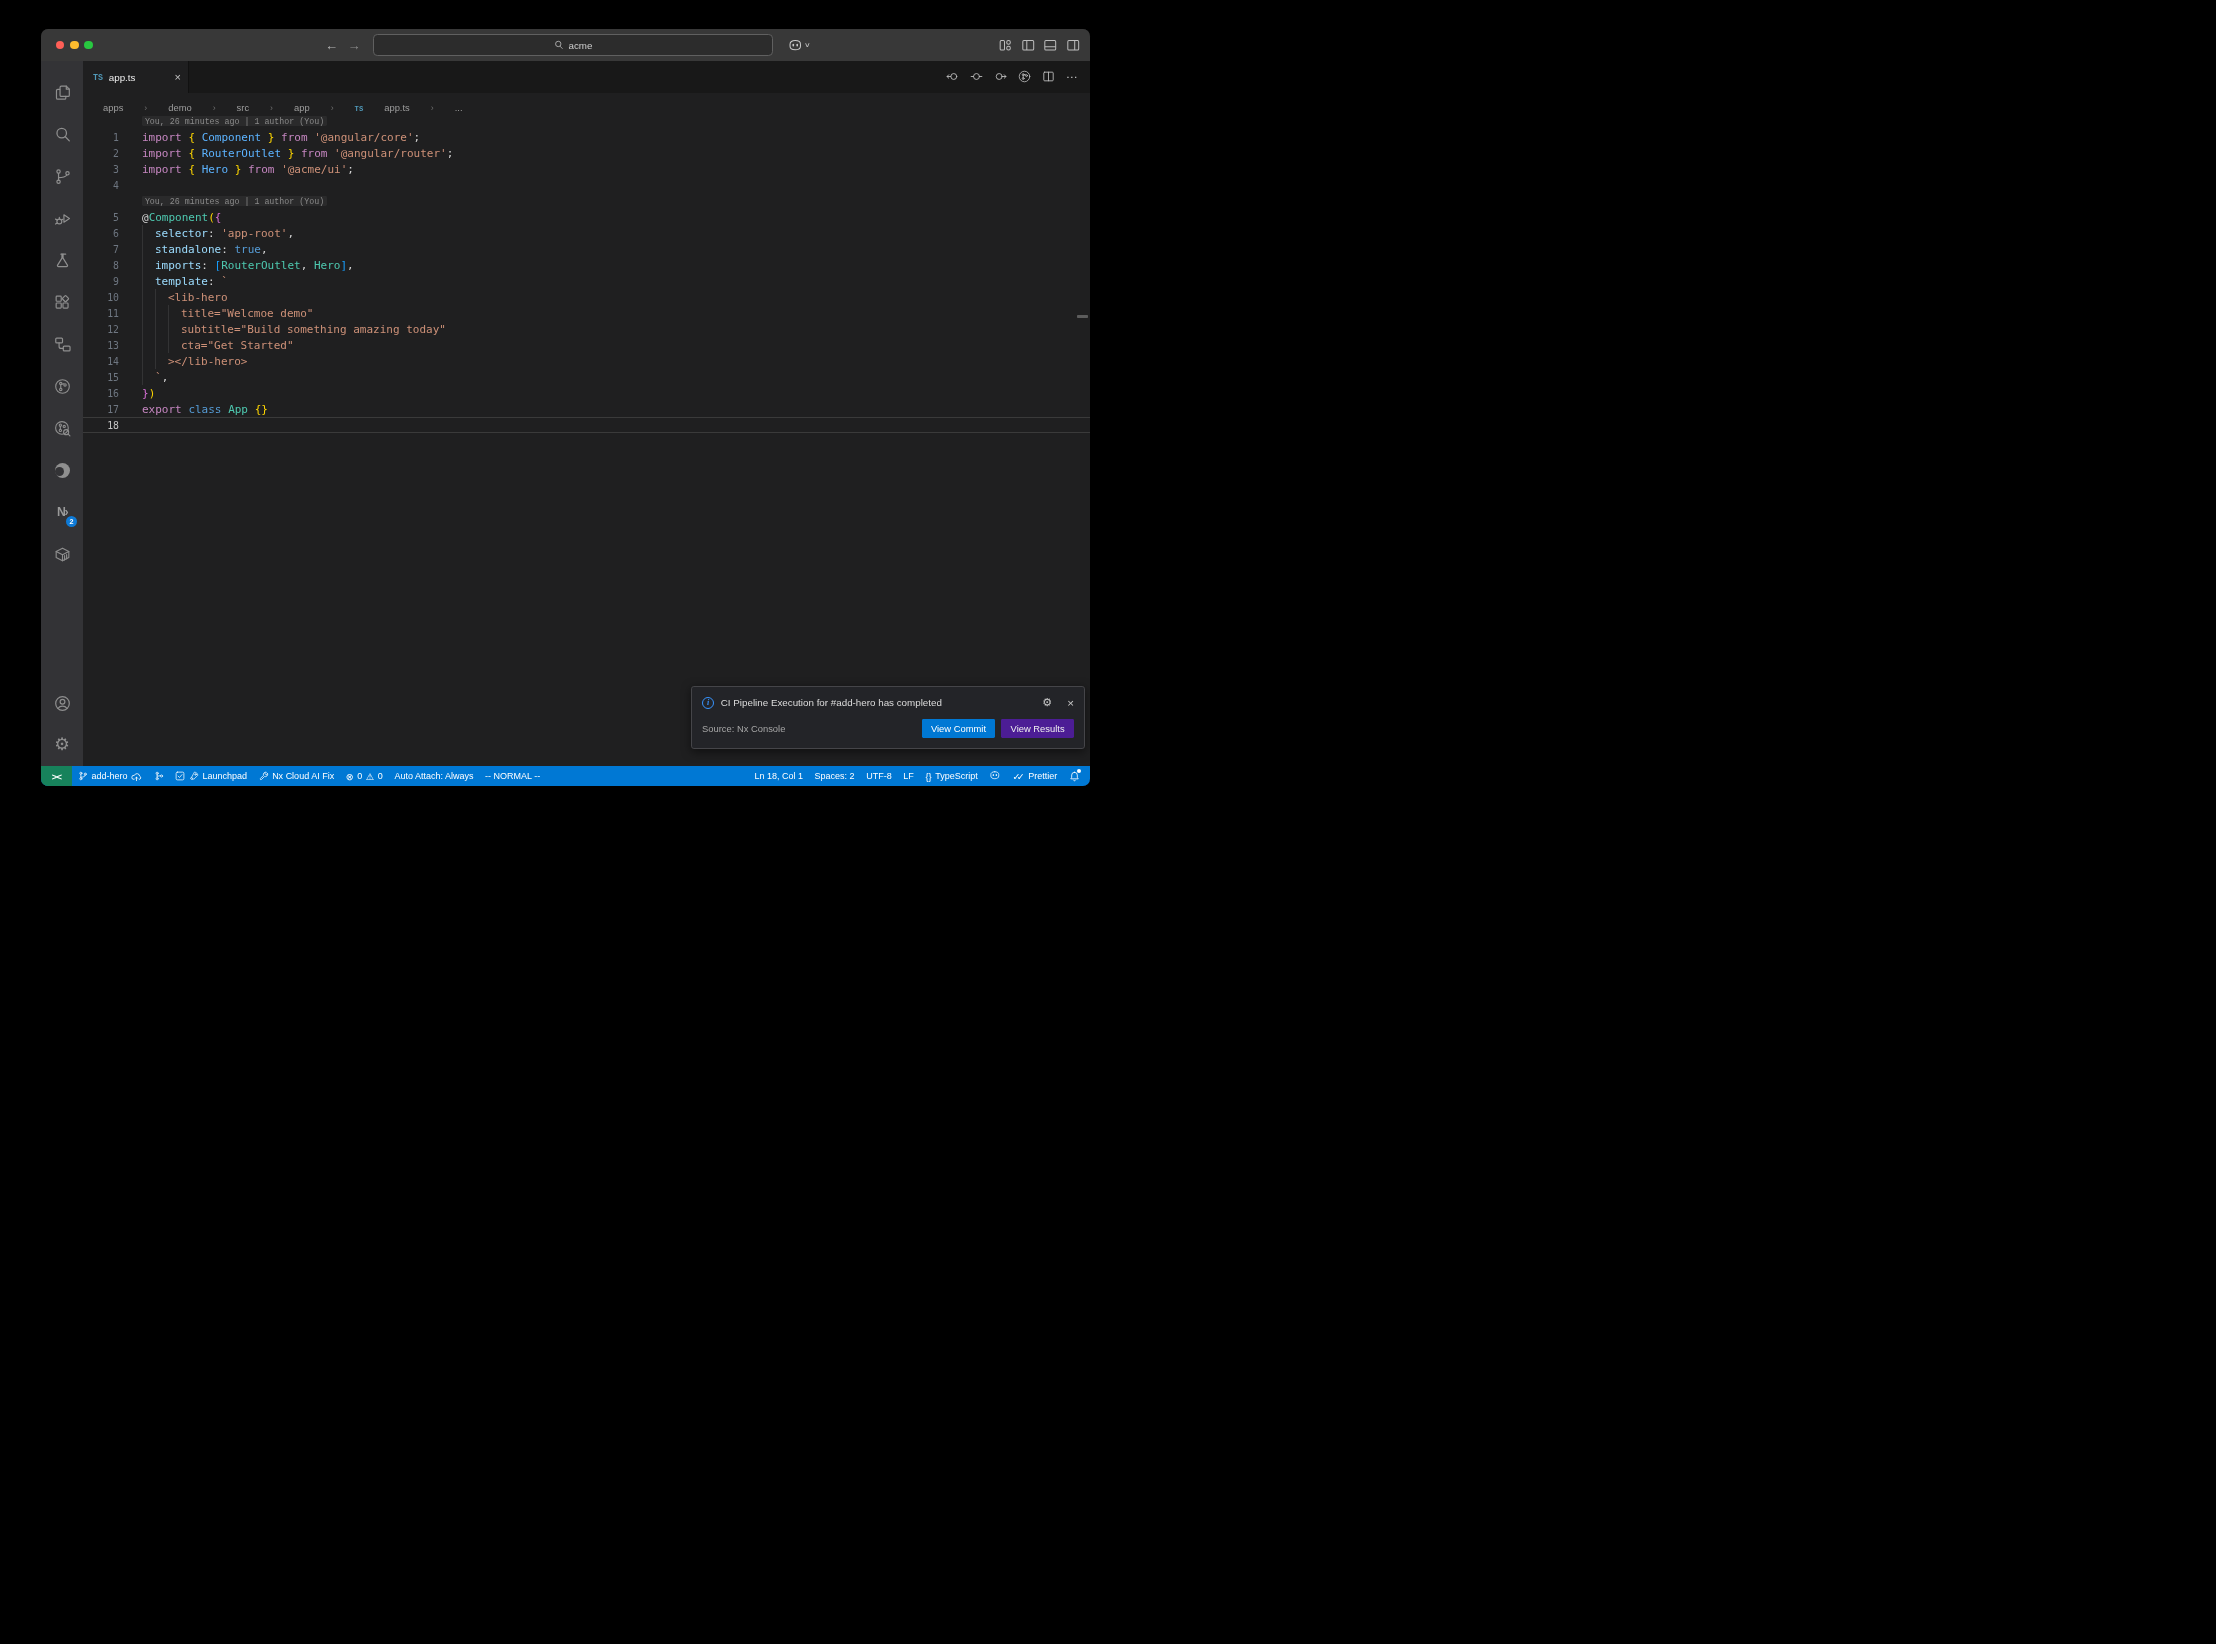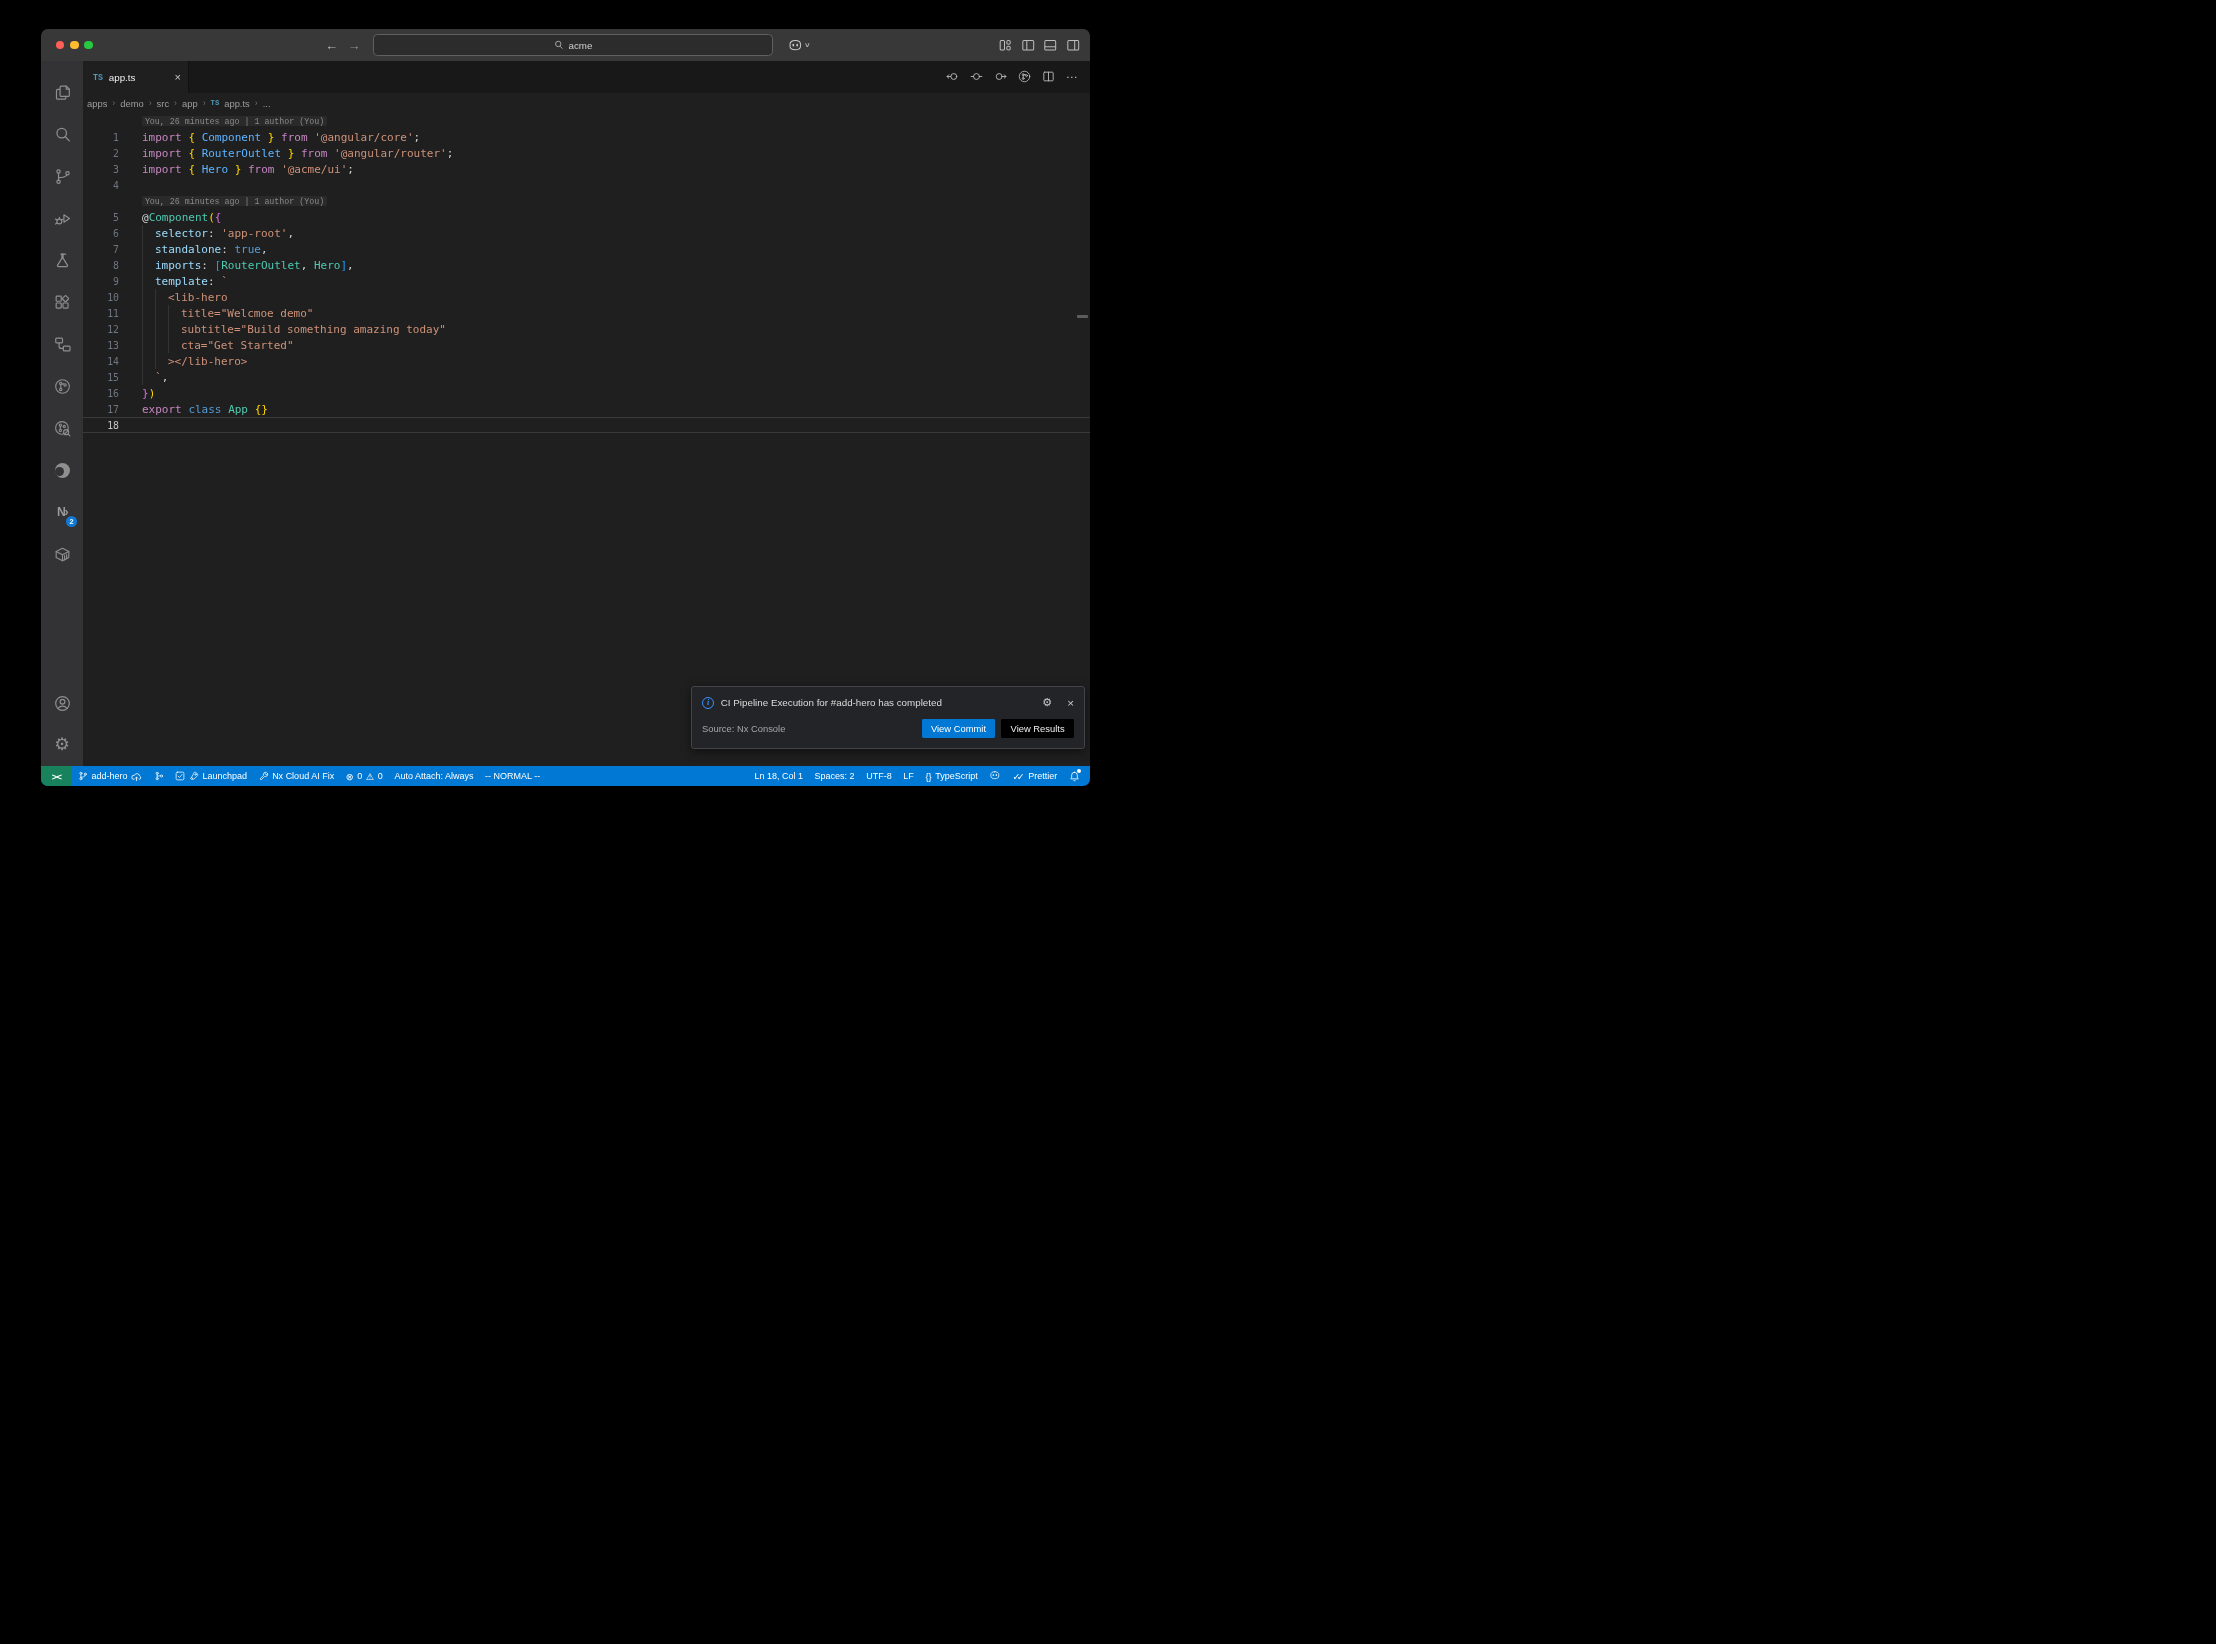--- a/index.html
+++ b/index.html
@@ -48,22 +48,22 @@
   .editorpane { flex:1; display:flex; flex-direction:column; min-width:0; position:relative; }
   .tabstrip { height:32px; flex:0 0 32px; background:#181818; display:flex; align-items:stretch; }
   .tab { width:106px; background:#1f1f20; display:flex; align-items:center; gap:5.8px;
          padding:0 7.2px 0 10px; border-right:0.7px solid #111; }
   .ts-badge { color:#519aba; font-size:8.3px; font-weight:bold;font-family:Liberation Mono, monospace; }
   .tab-label { color:#ededed; font-size:9.8px; flex:1; }
   .tab-close { color:#c5c5c5; font-size:11px; }
   .editor-actions { margin-left:auto; display:flex; align-items:center; gap:11px;
                     padding-right:11.6px; color:#c2c2c2; }
   .editor-actions .more { font-size:11.6px; letter-spacing:0.7px; }
-  .breadcrumbs { height:20px; flex:0 0 20px; background:#1f1f20; display:flex; align-items:center;
-                 padding-left:4px; gap:5px; color:#9d9d9d; font-size:9.4px; }
+  .breadcrumbs { height:20px; flex:0 0 20px; background:#1f1f20; display:flex; align-items:flex-end;
+                 padding-left:20px; gap:21px; color:#9d9d9d; font-size:9.4px; }
   .crumb-sep { color:#6f6f6f; font-size:8.7px; }
   .breadcrumbs .ts-badge { font-size:7.2px; }
 
   .codearea { flex:1; position:relative; overflow:hidden;
               font-family:"DejaVu Sans Mono","Liberation Mono",monospace; }
   .code-row { height:16px; display:flex; align-items:center; white-space:pre; }
   .gutter { width:36px; flex:0 0 36px; text-align:right; color:#6e7681; font-size:9.8px; }
   .line-content { padding-left:23px; font-size:11px; color:#d4d4d4; display:flex; align-items:center; }
   .blame-row .line-content { padding-left:23px; }
   .blame-text { font-family:Liberation Mono, monospace; font-size:8.3px; color:#8a8a8a;
@@ -81,21 +81,21 @@
            z-index:5; }
   .toast-head { display:flex; align-items:center; gap:6.5px; padding:9.4px 10px 4.3px 10px; }
   .toast-title { color:#dcdcdc; font-size:9.8px; flex:1; }
   .toast-gear { color:#c8c8c8; font-size:11px; }
   .toast-close { color:#c8c8c8; font-size:11.6px; margin-left:8.7px; }
   .toast-foot { display:flex; align-items:center; padding:5.8px 10px 10px 10px; }
   .toast-source { color:#a6a6a6; font-size:9.4px; flex:1; }
   .btn { font-size:9.4px; height:19px; padding:0 9.4px; border:none; border-radius:1.4px;
          font-family:"Liberation Sans",sans-serif; }
   .btn-primary { background:#0078d4; color:#fff; margin-right:5.8px; }
-  .btn-secondary { background:#000000; color:#f0f0f0; }
+  .btn-secondary { background:#4c1d95; color:#f0f0f0; }
 
   
   .statusbar { height:20px; flex:0 0 20px; background:#0078d4; display:flex; align-items:stretch;
                color:#fff; font-size:9px; }
   .remote { width:31px; background:#17825b; display:flex; align-items:center; justify-content:center;
             font-weight:bold; font-size:9.4px; letter-spacing:-0.7px; }
   .sb-group { display:flex; align-items:stretch; }
   .sb-right { margin-left:auto; padding-right:4.3px;text-align:center; }
   .sb-item { display:flex; align-items:center; gap:3.6px; padding:0 5.8px; }
   .sb-item svg { display:block; }

